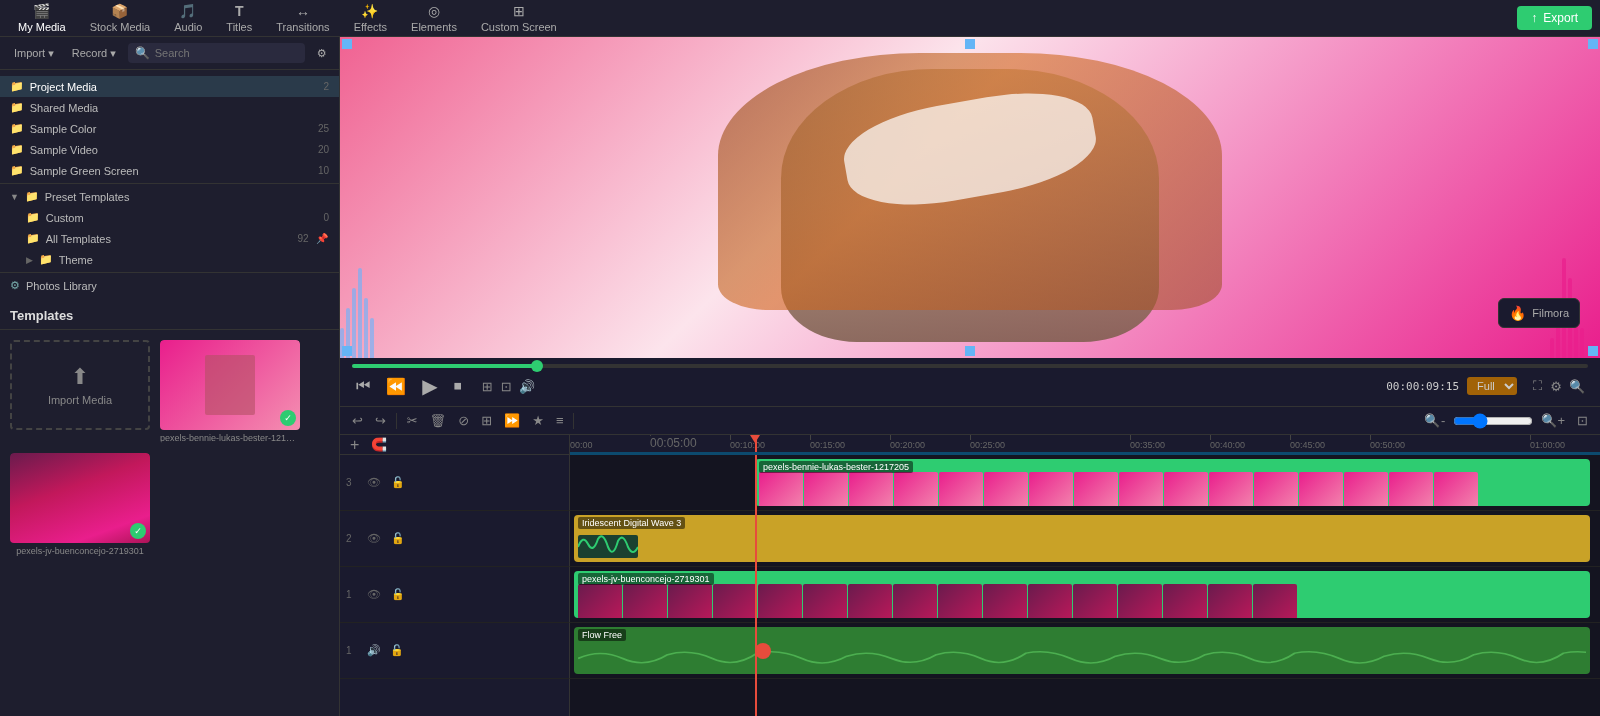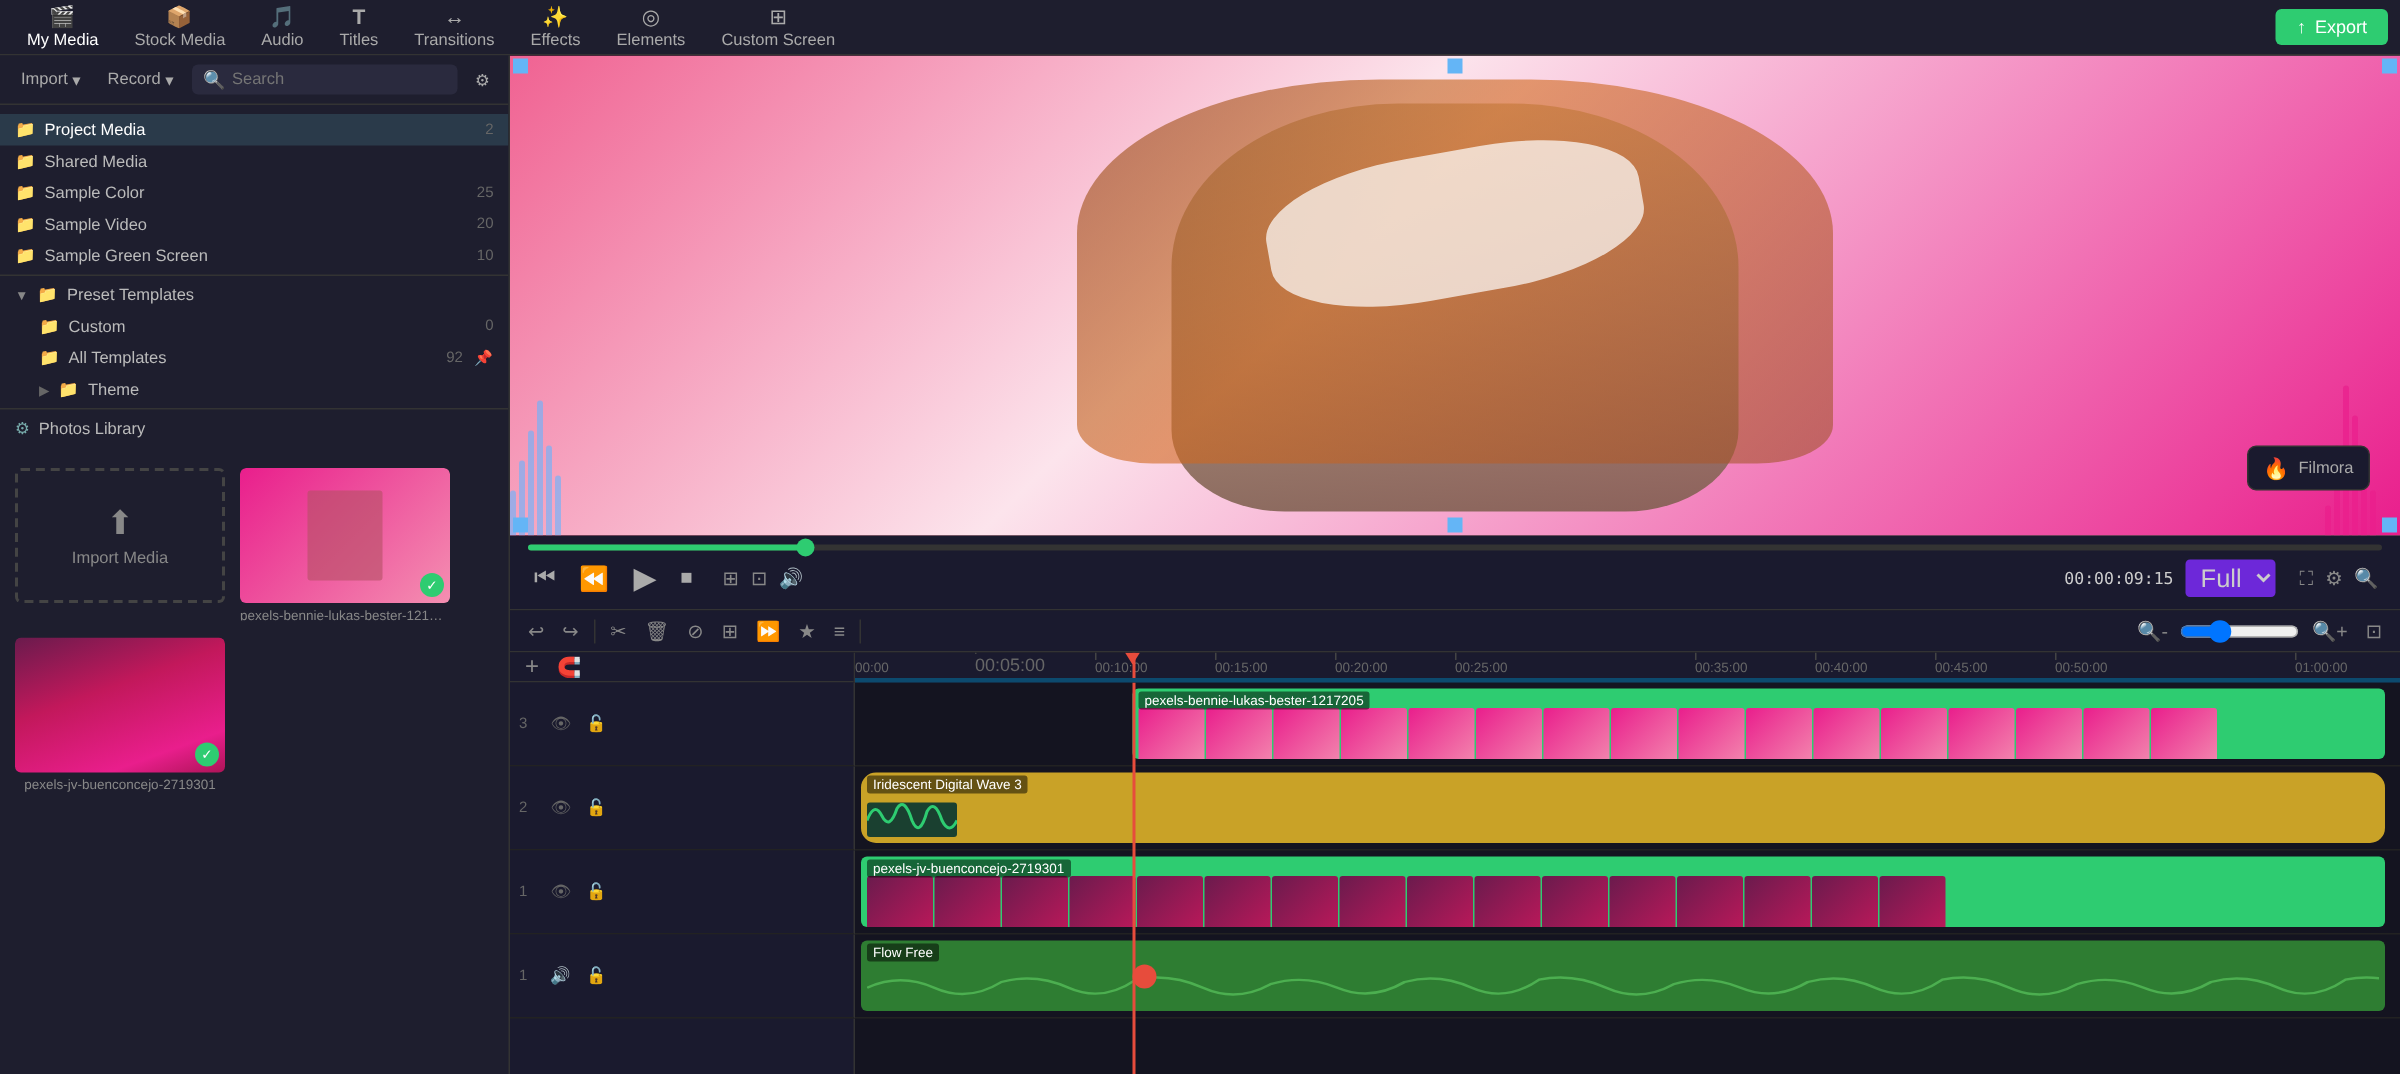--- a/index.html
+++ b/index.html
@@ -147,21 +147,21 @@
     }
     .controls-row {
       display: flex; align-items: center; gap: 8px;
     }
     .ctrl-btn {
       background: none; border: none; color: #aaa; cursor: pointer;
       font-size: 16px; padding: 2px 4px; border-radius: 3px;
     }
     .time-display { margin-left: auto; color: #ccc; font-size: 11px; font-family: monospace; }
     .quality-select {
-      background: #6d28d9; border: none; color: #ccc; font-size: 17px;
+      background: #a16207; border: none; color: #ccc; font-size: 11px;
       padding: 2px 6px; border-radius: 3px; cursor: pointer;
     }
     .ctrl-icons { display: flex; gap: 4px; margin-left: 6px; }
     .ctrl-icon { background: none; border: none; color: #888; cursor: pointer; font-size: 13px; padding: 2px; }
 
     
     .timeline-section {
       width: 100%; background: #141420;
       display: flex; flex-direction: column;
       border-top: 1px solid #333;
@@ -205,21 +205,20 @@
     }
     .clip-label {
       position: absolute; top: 2px; left: 4px; font-size: 9px; color: #fff;
       background: rgba(0,0,0,0.5); padding: 1px 4px; border-radius: 2px;
       white-space: nowrap; overflow: hidden; max-width: 180px;
     }
 
     
     .track-clip-audio-gold {
       background: #c9a227;
-      border-radius: 10px;
     }
     
     .track-clip-music {
       background: #2e7d32;
     }
 
     
     .flamora-badge {
       position: absolute; bottom: 30px; right: 20px;
       background: #1a1a2e; border-radius: 6px; padding: 6px 10px;
@@ -336,20 +335,23 @@
         <span style="color:#7aa;">📁</span>
         <span>Theme</span>
       </div>
       <div class="section-divider"></div>
       <div class="tree-item">
         <span style="color:#7aa;">⚙</span>
         <span>Photos Library</span>
       </div>
     </div>
 
+    <div class="templates-header">
+      <span>Templates</span>
+    </div>
 
     <div class="media-grid">
 
       <div class="import-placeholder">
         <span style="font-size:22px;">⬆</span>
         <span>Import Media</span>
       </div>
 
       <div class="media-item">
         <div class="media-item-thumb">

